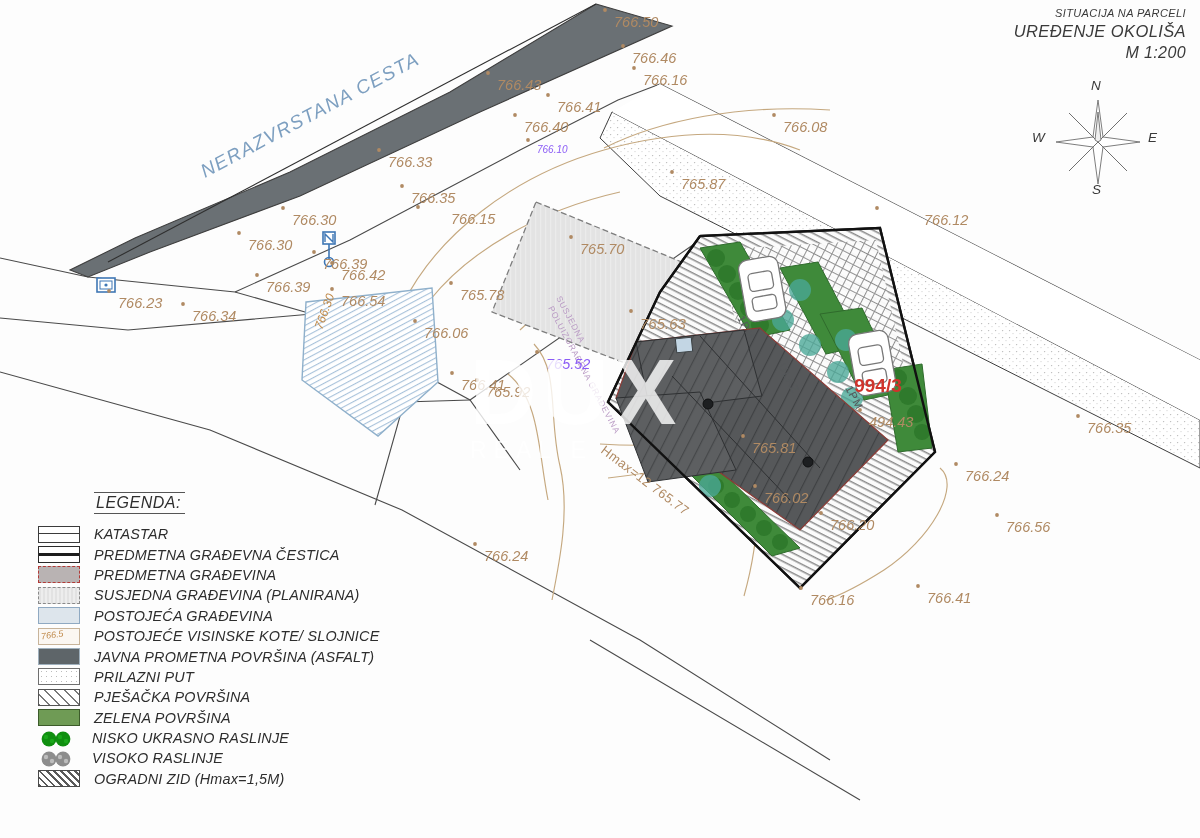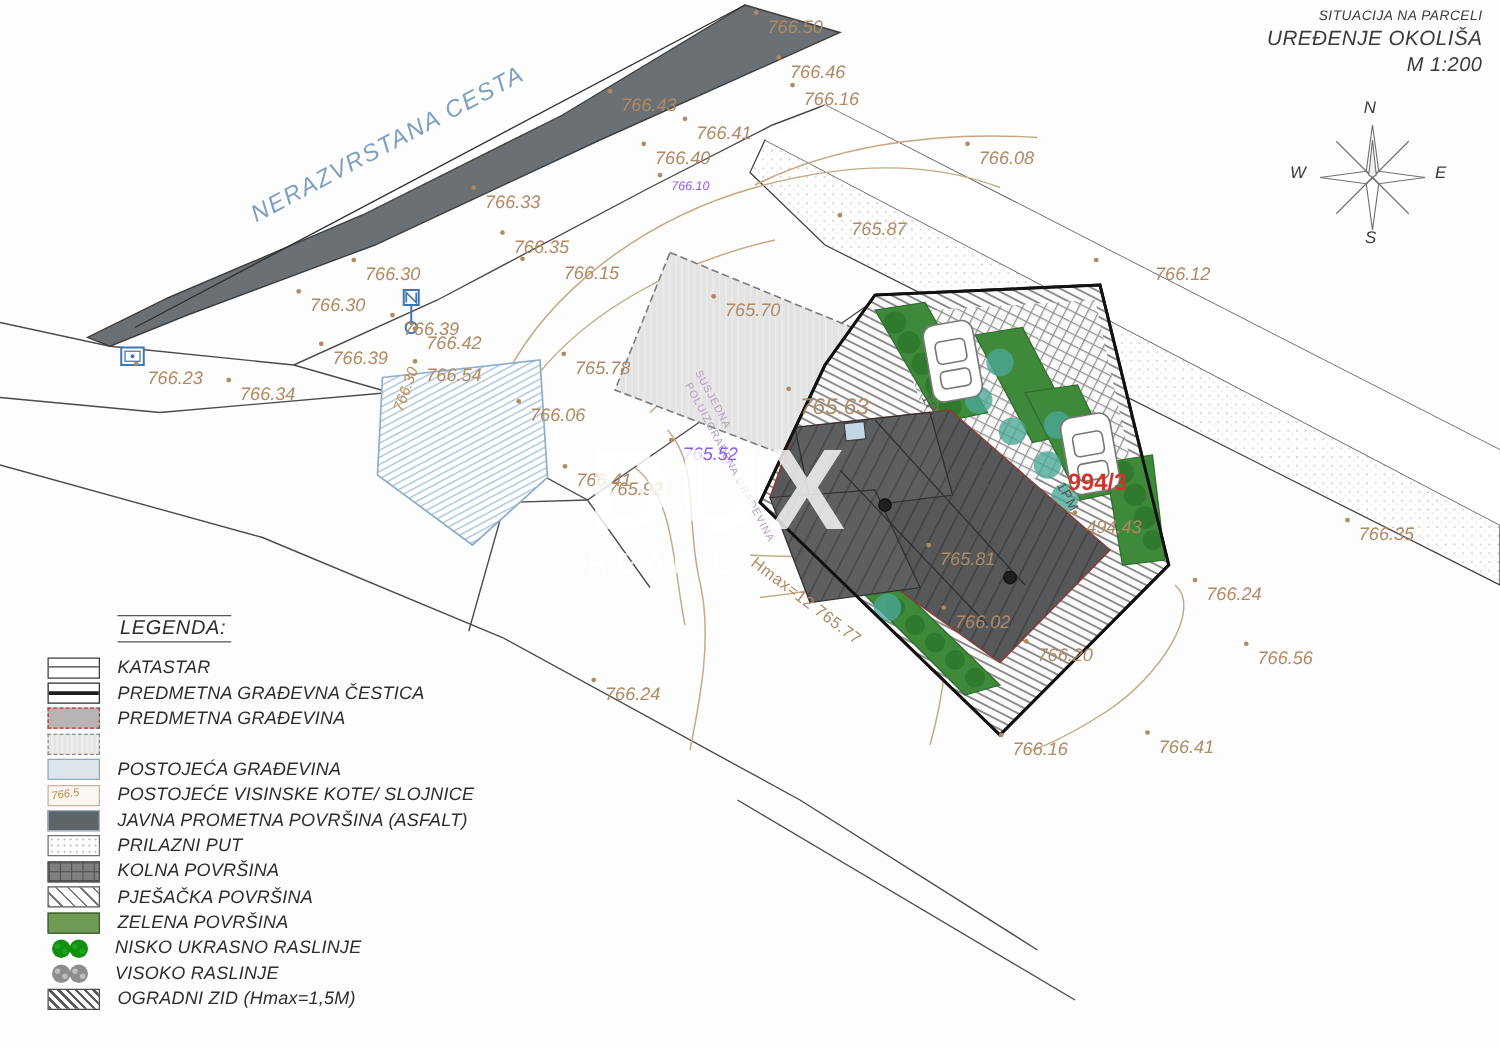--- a/index.html
+++ b/index.html
@@ -348,21 +348,21 @@
       <span class="nolabel" style="left: 323px; top: 256px; font-size: 14.5px; color: rgb(176, 138, 99); white-space: nowrap;">766.39</span>
       <span class="nolabel" style="left: 341px; top: 267px; font-size: 14.5px; color: rgb(176, 138, 99); white-space: nowrap;">766.42</span>
       <span class="nolabel" style="left: 266px; top: 279px; font-size: 14.5px; color: rgb(176, 138, 99); white-space: nowrap;">766.39</span>
       <span class="nolabel" style="left: 341px; top: 293px; font-size: 14.5px; color: rgb(176, 138, 99); white-space: nowrap;">766.54</span>
       <span class="nolabel" style="left: 118px; top: 295px; font-size: 14.5px; color: rgb(176, 138, 99); white-space: nowrap;">766.23</span>
       <span class="nolabel" style="left: 192px; top: 308px; font-size: 14.5px; color: rgb(176, 138, 99); white-space: nowrap;">766.34</span>
       <span class="nolabel" style="left: 580px; top: 241px; font-size: 14.5px; color: rgb(176, 138, 99); white-space: nowrap;">765.70</span>
       <span class="nolabel" style="left: 460px; top: 287px; font-size: 14.5px; color: rgb(176, 138, 99); white-space: nowrap;">765.78</span>
       <span class="nolabel" style="left: 424px; top: 325px; font-size: 14.5px; color: rgb(176, 138, 99); white-space: nowrap;">766.06</span>
       <span class="nolabel" style="left: 546px; top: 356px; font-size: 14.5px; color: #8b5cf6; white-space: nowrap;">765.52</span>
-      <span class="nolabel" style="left: 640px; top: 315px; font-size: 18px; color: rgb(176, 138, 99); white-space: nowrap;">765.63</span>
+      <span class="nolabel" style="left: 640px; top: 315px; font-size: 15px; color: rgb(176, 138, 99); white-space: nowrap;">765.63</span>
       <span class="nolabel" style="left: 461px; top: 377px; font-size: 14.5px; color: rgb(176, 138, 99); white-space: nowrap;">766.41</span>
       <span class="nolabel" style="left: 486px; top: 384px; font-size: 14.5px; color: rgb(176, 138, 99); white-space: nowrap;">765.92</span>
       <span class="nolabel" style="left: 869px; top: 414px; font-size: 14.5px; color: rgb(176, 138, 99); white-space: nowrap;">494.43</span>
       <span class="nolabel" style="left: 752px; top: 440px; font-size: 14.5px; color: rgb(176, 138, 99); white-space: nowrap;">765.81</span>
       <span class="nolabel" style="left: 764px; top: 490px; font-size: 14.5px; color: rgb(176, 138, 99); white-space: nowrap;">766.02</span>
       <span class="nolabel" style="left: 965px; top: 468px; font-size: 14.5px; color: rgb(176, 138, 99); white-space: nowrap;">766.24</span>
       <span class="nolabel" style="left: 1087px; top: 420px; font-size: 14.5px; color: rgb(176, 138, 99); white-space: nowrap;">766.35</span>
       <span class="nolabel" style="left: 1006px; top: 519px; font-size: 14.5px; color: rgb(176, 138, 99); white-space: nowrap;">766.56</span>
       <span class="nolabel" style="left: 830px; top: 517px; font-size: 14.5px; color: rgb(176, 138, 99); white-space: nowrap;">766.20</span>
       <span class="nolabel" style="left: 484px; top: 548px; font-size: 14.5px; color: rgb(176, 138, 99); white-space: nowrap;">766.24</span>
@@ -411,42 +411,39 @@
         <div class="lrow">
           <div class="swatch sw-cestica"></div>
           <div class="ltext">PREDMETNA GRAĐEVNA ČESTICA</div>
         </div>
         <div class="lrow">
           <div class="swatch sw-gradevina"></div>
           <div class="ltext">PREDMETNA GRAĐEVINA</div>
         </div>
         <div class="lrow">
           <div class="swatch sw-susjedna"></div>
+          <div class="ltext">SUSJEDNA GRAĐEVINA (PLANIRANA)</div>
         </div>
         <div class="lrow">
           <div class="swatch sw-postojeca"></div>
           <div class="ltext">POSTOJEĆA GRAĐEVINA</div>
         </div>
         <div class="lrow">
           <div class="swatch sw-kote">
             <span class="kt">766.5</span>
           </div>
           <div class="ltext">POSTOJEĆE VISINSKE KOTE/ SLOJNICE</div>
         </div>
         <div class="lrow">
           <div class="swatch sw-asfalt"></div>
           <div class="ltext">JAVNA PROMETNA POVRŠINA (ASFALT)</div>
         </div>
         <div class="lrow">
           <div class="swatch sw-prilaz"></div>
           <div class="ltext">PRILAZNI PUT</div>
-        </div>
-        <div class="lrow">
-          <div class="swatch sw-kolna"></div>
-          <div class="ltext">KOLNA POVRŠINA</div>
         </div>
         <div class="lrow">
           <div class="swatch sw-pjesacka"></div>
           <div class="ltext">PJEŠAČKA POVRŠINA</div>
         </div>
         <div class="lrow">
           <div class="swatch sw-zelena"></div>
           <div class="ltext">ZELENA POVRŠINA</div>
         </div>
         <div class="lrow">

